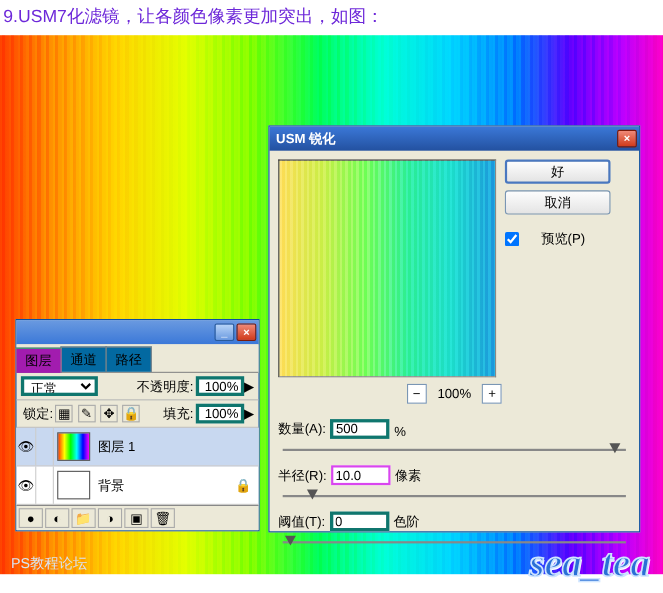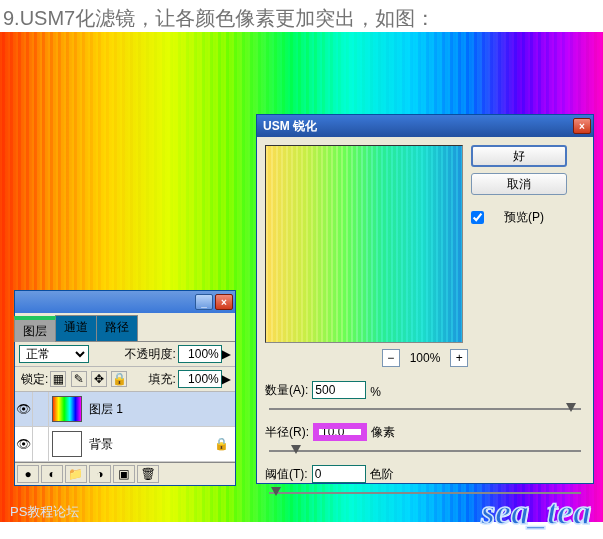--- a/index.html
+++ b/index.html
@@ -1,70 +1,70 @@
 <!DOCTYPE html>
 <html><head>
 <meta charset="utf-8">
 <style>
 *{box-sizing:border-box;margin:0;padding:0;font-family:"SimSun",sans-serif;font-size:12px}
 body{width:603px;height:539px;background:#fff;position:relative;overflow:hidden}
-.caption{color:#737373;font-size:20px;padding:5px 3px;font-weight:normal}
+.caption{color:#6d28d9;font-size:16px;padding:5px 3px;font-weight:normal}
 .canvas{position:absolute;left:0;top:32px;width:603px;height:490px;background:linear-gradient(90deg,#ff3a00 0%,#ff8a00 8%,#ffd400 18%,#e0ff00 28%,#7cff00 38%,#00ff55 48%,#00ffd4 58%,#00d4ff 68%,#0078ff 78%,#5a00ff 86%,#b800ff 94%,#ff00c4 100%)}
 .canvas::after{content:"";position:absolute;inset:0;background:repeating-linear-gradient(90deg,rgba(255,255,255,.15) 0 2px,rgba(0,0,0,.12) 2px 5px,rgba(255,255,255,.08) 5px 8px);mix-blend-mode:overlay}
 .watermark{position:absolute;right:12px;bottom:6px;font:italic bold 36px "Comic Sans MS",cursive;color:#2a6fd6;-webkit-text-stroke:1.5px #cfe5ff;text-shadow:1px 1px 0 #fff}
 .website{position:absolute;left:10px;bottom:18px;color:#d9e4f0;font-size:13px}
 .website2{position:absolute;left:10px;bottom:3px;color:#d9e4f0;font-size:11px}
 
 .win{position:absolute;background:#ece9d8;border:1px solid #0a4ea0}
 .titlebar{height:22px;background:linear-gradient(#3b78d8,#2351a0);display:flex;align-items:center;padding:0 2px 0 6px;color:#fff;font-weight:bold}
 .titlebar .sp{flex:1}
 .tb-btn{width:18px;height:16px;margin-left:2px;background:linear-gradient(#f4b38a,#e87a3a);border:1px solid #8a3a0a;border-radius:2px;display:flex;align-items:center;justify-content:center;color:#fff;font-size:10px;cursor:pointer}
 .tb-close{background:linear-gradient(#f08a78,#d03a1a);border-color:#7a1a0a}
 .tb-min{background:linear-gradient(#b8d4f8,#6a9ae0);border-color:#2a5a9a}
 
 
 .layers{left:14px;top:290px;width:222px}
 .layers .titlebar{background:linear-gradient(#6a9ae0,#3b78d8)}
 .tabs{display:flex;background:#ece9d8;border-bottom:1px solid #888;padding-top:2px}
 .tab{padding:3px 8px 2px;border:1px solid #888;border-bottom:none;margin-left:-1px;background:#0369a1;cursor:pointer}
-.tab.active{background:#a3a3a3;border-top:4px solid #22c55e;position:relative;top:1px}
+.tab.active{background:#a21caf;border-top:1px solid #22c55e;position:relative;top:1px}
 .row{display:flex;align-items:center;padding:3px 4px;border-bottom:1px solid #b8b8b8}
-select,input[type=text]{border:1px solid #0f766e;background:#fff;height:18px;font-size:12px;padding:0 2px}
+select,input[type=text]{border:3px solid #0f766e;background:#fff;height:18px;font-size:12px;padding:0 2px}
 .sel-blend{width:70px}
 .lbl{margin:0 2px}
 .pct{width:44px;text-align:right}
 .lockicons span{display:inline-block;width:16px;height:16px;border:1px solid #aaa;margin-right:1px;background:#ece9d8;text-align:center;line-height:14px}
 .layerlist{background:#fff;max-height:120px}
 .layer-row{display:flex;align-items:center;border-bottom:1px solid #ccc}
 .layer-row.active{background:#c8d8f0}
 .eye{width:18px;height:34px;border-right:1px solid #ccc;display:flex;align-items:center;justify-content:center}
 .link{width:16px;height:34px;border-right:1px solid #ccc}
 .thumb{width:30px;height:26px;margin:3px;border:1px solid #555}
 .thumb.rainbow{background:linear-gradient(90deg,#ff3a00,#ff0,#0f0,#0ff,#00f,#f0f)}
 .thumb.white{background:#fff}
 .lyname{padding-left:4px}
 .panel-footer{display:flex;background:#ece9d8;border-top:1px solid #888;padding:2px}
 .panel-footer div{width:22px;height:18px;border:1px solid #aaa;margin-right:2px;display:flex;align-items:center;justify-content:center}
 
 
-.usm{left:256px;top:114px;width:338px;height:370px}
+.usm{left:244px;top:114px;width:338px;height:370px}
 .usm-body{padding:8px;display:flex;flex-direction:column;height:calc(100% - 22px)}
 .usm-top{display:flex}
 .preview-box{width:198px;height:198px;border:1px inset #888;background:linear-gradient(90deg,#ffe060 0%,#cff050 20%,#7cff60 40%,#30f0a0 60%,#20e0d0 80%,#20a0e0 100%)}
 .preview-box::after{content:"";display:block;width:100%;height:100%;background:repeating-linear-gradient(90deg,rgba(255,255,255,.18) 0 2px,rgba(0,0,0,.12) 2px 5px);mix-blend-mode:overlay}
 .usm-right{flex:1;padding-left:8px;display:flex;flex-direction:column;gap:6px}
 .btn{width:96px;height:22px;background:linear-gradient(#fdfdfd,#e4e4e4);border:1px solid #7a96b4;border-radius:3px;cursor:pointer;text-align:center;line-height:20px}
 .btn.default{border:2px solid #4a78c0;line-height:18px}
 .chk{display:flex;align-items:center;gap:20px;margin-top:8px}
 .zoom-row{display:flex;align-items:center;justify-content:center;gap:10px;margin-top:6px}
 .zoom-btn{width:18px;height:18px;border:1px solid #7a96b4;background:#fff;display:flex;align-items:center;justify-content:center;cursor:pointer}
 .param{margin-top:14px}
 .param-row{display:flex;align-items:flex-end;gap:4px;margin-bottom:2px}
 .param-row input{width:54px}
-.param-row .inp-hl{border:6px solid #d946ef}
+.param-row .inp-hl{border:2px solid #d946ef}
 .slider{position:relative;height:16px;margin-bottom:6px}
 .slider::before{content:"";position:absolute;left:4px;right:4px;top:7px;height:2px;background:#888}
 .slider .th{position:absolute;top:2px;width:0;height:0;border-left:5px solid transparent;border-right:5px solid transparent;border-top:9px solid #555;cursor:pointer}
 </style>
 </head>
 <body>
 
 <div class="caption">9.USM7化滤镜，让各颜色像素更加突出，如图：</div>
 
 <div class="canvas"></div>

